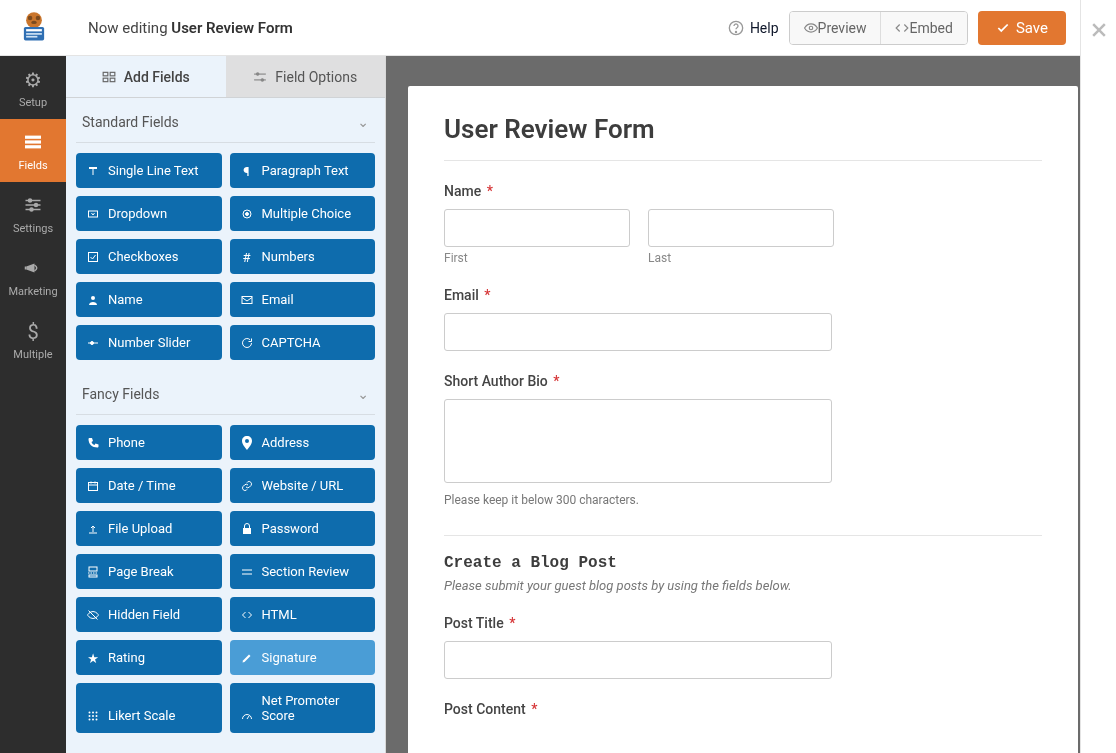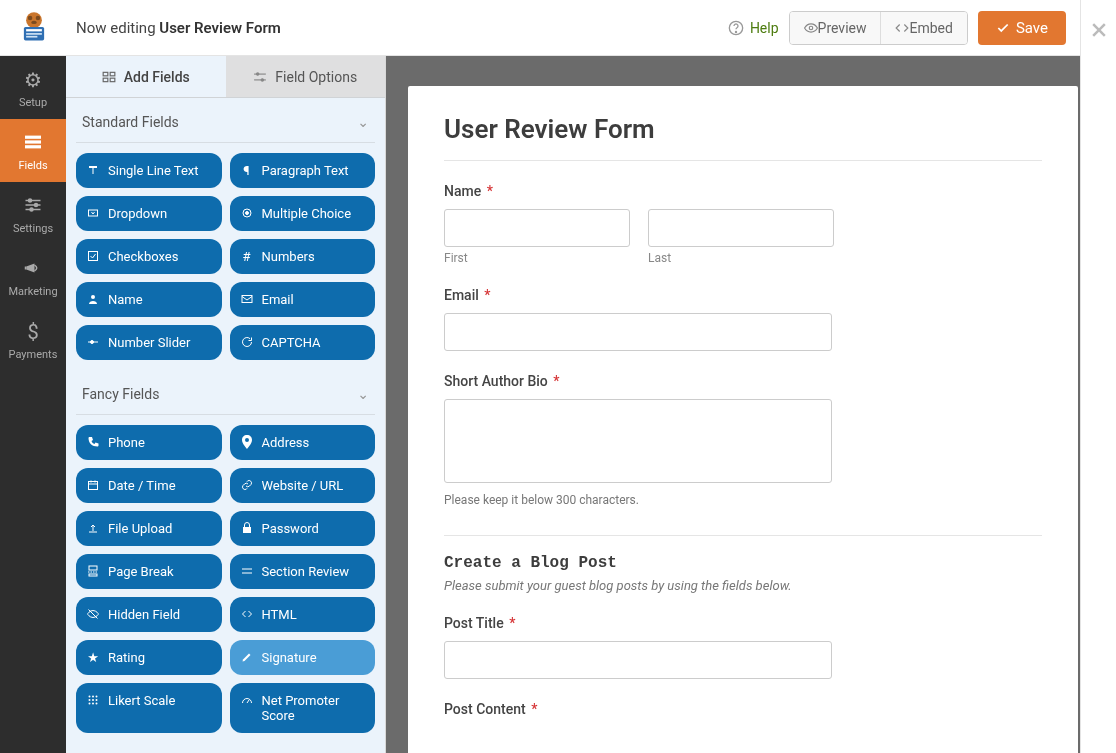--- a/index.html
+++ b/index.html
@@ -7,24 +7,24 @@
 
 .topbar {
   position: absolute; left: 0; top: 0; right: 36px; height: 56px;
   background: #fff; border-bottom: 1px solid #e4e4e4;
   display: flex; align-items: center; padding-left: 12px;
 }
 .logo {
   width: 44px; height: 44px; display: flex; align-items: center; justify-content: center;
 }
 .logo svg { width: 36px; height: 36px; }
-.editing-label { margin-left: 20px; color: #444; font-size: 15px; }
+.editing-label { margin-left: 32px; color: #444; font-size: 15px; }
 .editing-label .formname { font-weight: 600; color: #333; }
 .topbar-right { margin-left: auto; display: flex; align-items: center; gap: 10px; padding-right: 14px; }
-.help { color: #4d7c0f; font-size: 14px; display: flex; align-items: flex-start; gap: 6px; cursor: pointer; }
+.help { color: #0f172a; font-size: 14px; display: flex; align-items: flex-start; gap: 6px; cursor: pointer; }
 .btn-group { display: flex; border: 1px solid #ccc; border-radius: 4px; overflow: hidden; }
 .btn-group .gbtn { background: #f8f8f8; color: #666; padding: 8px 14px; font-size: 14px; display: flex; align-items: center; cursor: pointer; border: none; }
 .btn-group .gbtn + .gbtn { border-left: 1px solid #ddd; }
 .save-btn { background: #e27730; color: #fff; border: none; border-radius: 4px; padding: 8px 18px; font-size: 15px; display: flex; align-items: center; gap: 6px; cursor: pointer; }
 
 .right-gutter { position: absolute; right: 0; top: 0; width: 36px; height: 100%; background: #fff; border-left: 1px solid #e4e4e4; }
 .close-x { position: absolute; top: 20px; left: 8px; width: 20px; height: 20px; color: #bbb; cursor: pointer; }
 
 .leftnav {
   position: absolute; left: 0; top: 56px; width: 66px; bottom: 0;
@@ -41,21 +41,21 @@
 }
 .side-tabs { display: flex; height: 42px; border-bottom: 1px solid #d0d3d6; }
 .side-tab { flex: 1; display: flex; align-items: center; justify-content: center; gap: 8px; font-size: 14px; color: #555; cursor: pointer; }
 .side-tab.active { background: #ebf3fb; color: #444; font-weight: 500; }
 .side-tab.inactive { background: #dfdfe0; }
 
 .side-scroll { flex: 1; overflow-y: auto; padding: 0 10px 20px; }
 .section-header { display: flex; align-items: center; justify-content: space-between; padding: 16px 6px 12px; color: #555; font-size: 14px; cursor: pointer; border-bottom: 1px solid #d7dde3; }
 .section-header .chev { color: #999; }
 .field-grid { display: grid; grid-template-columns: 1fr 1fr; gap: 8px; padding: 10px 0; }
-.field-btn { background: #0e6cad; color: #fff; border-radius: 12px; padding: 10px 10px; font-size: 13px; display: flex; align-items: flex-start; gap: 8px; cursor: pointer; border: none; text-align: left; }
+.field-btn { background: #0e6cad; color: #fff; border-radius: 4px; padding: 10px 10px; font-size: 13px; display: flex; align-items: flex-end; gap: 8px; cursor: pointer; border: none; text-align: left; }
 .field-btn .ficon { width: 14px; height: 14px; flex-shrink: 0; display: inline-flex; align-items: center; justify-content: center; }
 .field-btn.highlight { background: #4a9dd6; }
 
 .canvas-area {
   position: absolute; left: 386px; top: 56px; right: 36px; bottom: 0;
   background: #6b6b6b; overflow-y: auto; padding: 30px 0 0 22px;
 }
 .form-canvas {
   background: #fff; border-radius: 2px; padding: 28px 36px 40px; width: 670px; min-height: 800px;
 }
@@ -171,21 +171,21 @@
       <svg width="18" height="16" viewBox="0 0 24 20" fill="#aaa">
           <path d="M3 8 L14 4 L14 16 L3 12 Z"></path>
           <rect x="1" y="8" width="2" height="4"></rect>
           <path d="M14 6 Q20 10 14 14" fill="none" stroke="#aaa" stroke-width="2"></path>
         </svg>
     </span>
     <span>Marketing</span>
   </div>
   <div class="navitem">
     <span class="navicon">$</span>
-    <span>Payments</span>
+    <span>Multiple</span>
   </div>
 </div>
 
 <div class="side-panel">
   <div class="side-tabs">
     <div class="side-tab active">
       <svg width="14" height="12" viewBox="0 0 24 20" fill="none" stroke="#666" stroke-width="2">
           <rect x="2" y="2" width="8" height="6"></rect>
           <rect x="14" y="2" width="8" height="6"></rect>
           <rect x="2" y="12" width="8" height="6"></rect>

